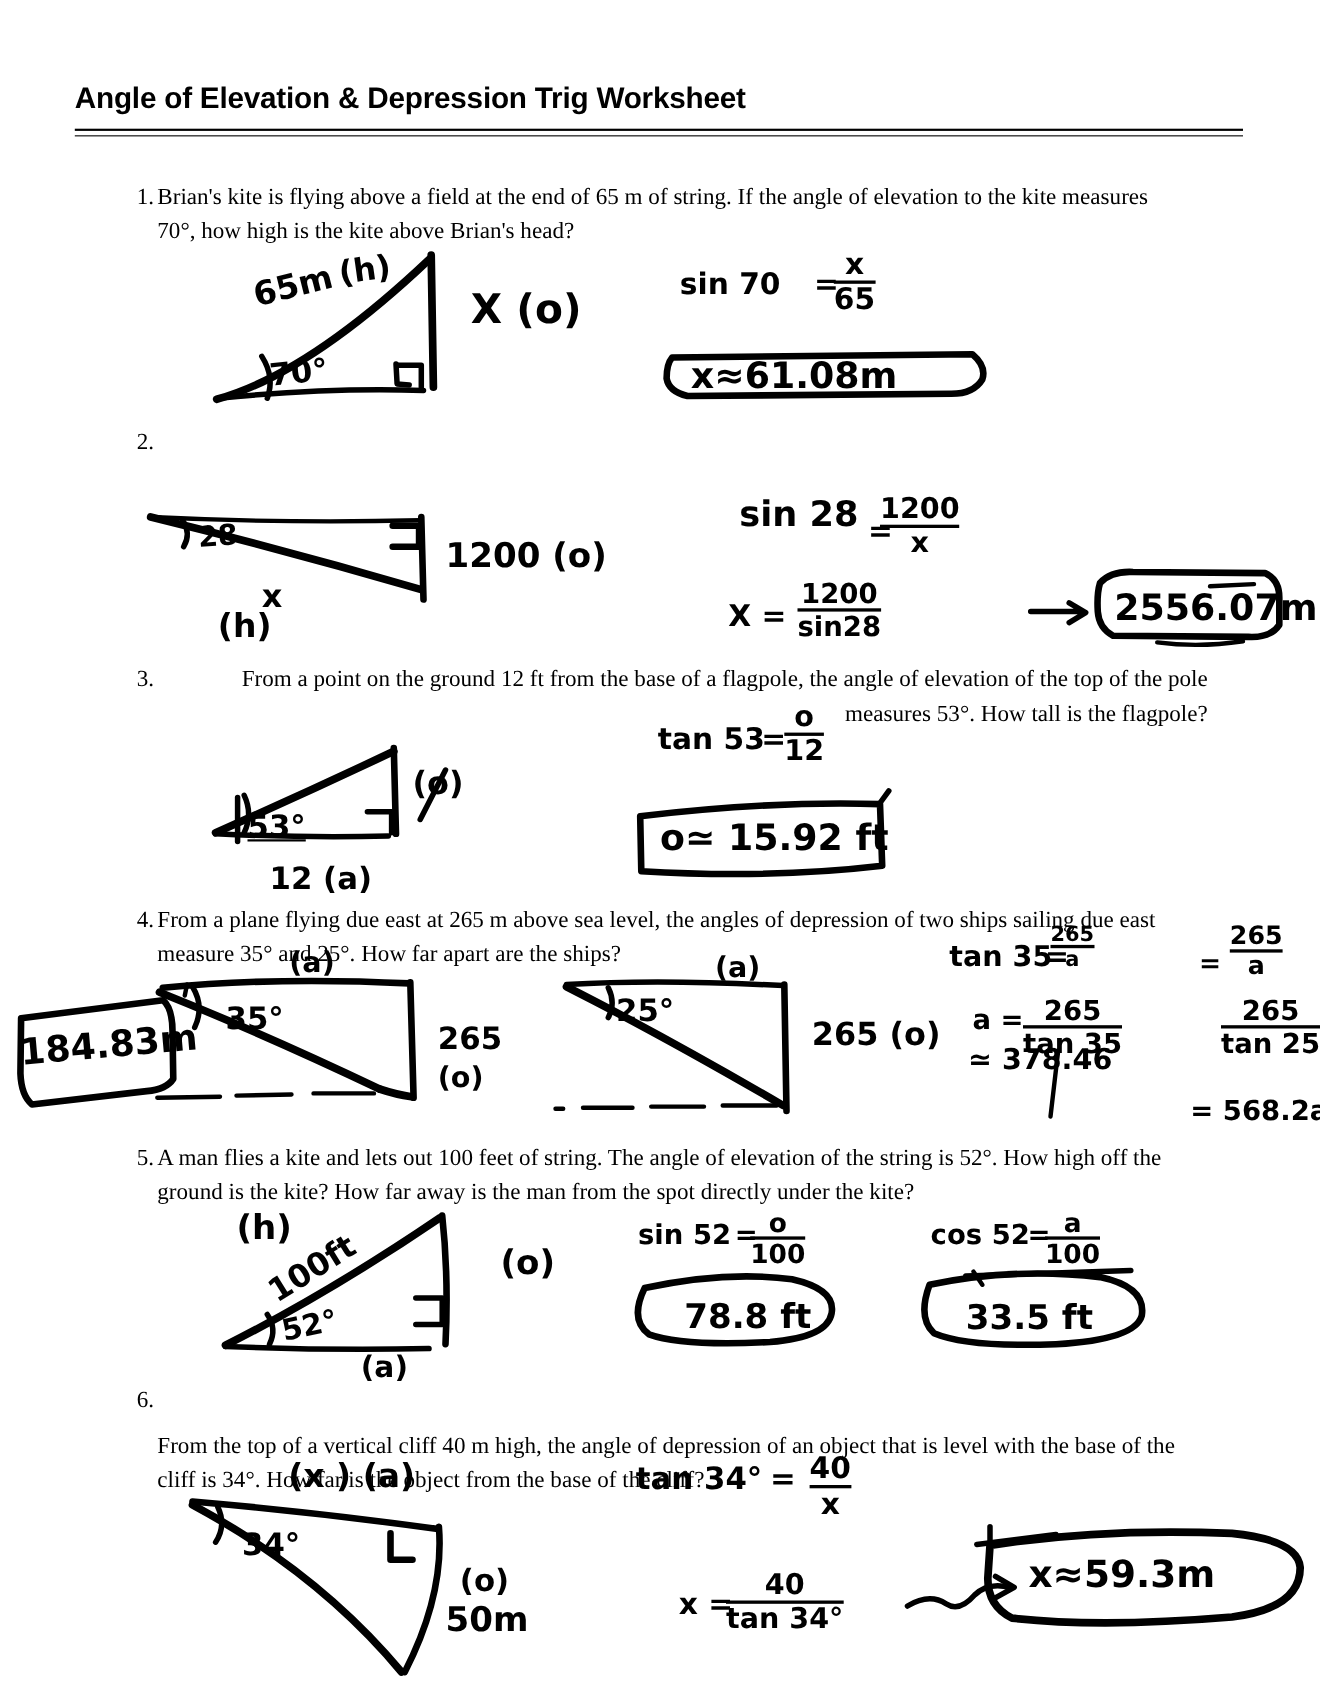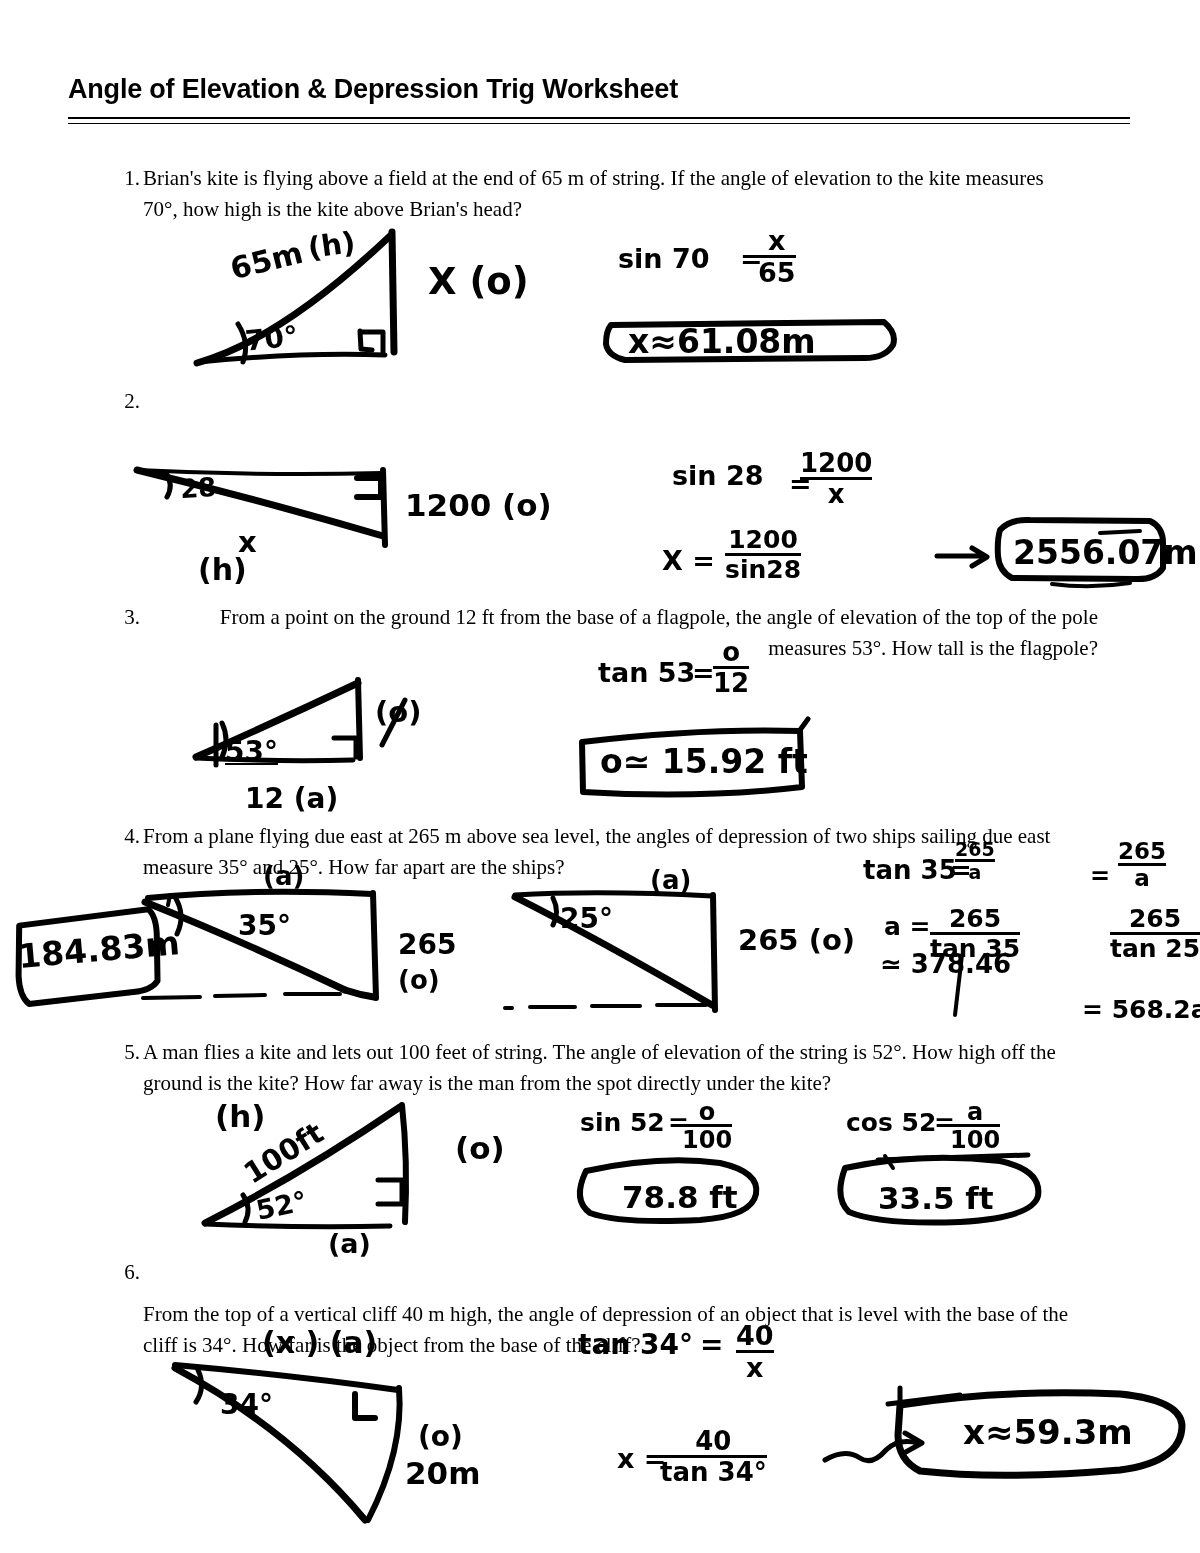--- a/index.html
+++ b/index.html
@@ -143,21 +143,21 @@
   <div class="hw frac" style="left:758px;top:227px;font-size:27px;">
     <span class="num">x</span>
     <span class="den">65</span>
   </div>
   <div class="hw" style="left:628px;top:322px;font-size:33px;">x≈61.08m</div>
 
   <div class="hw" style="left:180px;top:473px;font-size:26px;transform:rotate(-4deg);">28</div>
   <div class="hw" style="left:238px;top:525px;font-size:29px;">x</div>
   <div class="hw" style="left:198px;top:552px;font-size:30px;">(h)</div>
   <div class="hw" style="left:405px;top:487px;font-size:31px;">1200 (o)</div>
-  <div class="hw" style="left:672px;top:460px;font-size:27px;">sin 28</div>
+  <div class="hw" style="left:672px;top:448px;font-size:32px;">sin 28</div>
   <div class="hw" style="left:789px;top:468px;font-size:27px;">=</div>
   <div class="hw frac" style="left:800px;top:450px;font-size:26px;">
     <span class="num">1200</span>
     <span class="den">x</span>
   </div>
   <div class="hw" style="left:662px;top:545px;font-size:27px;">X =</div>
   <div class="hw frac" style="left:725px;top:527px;font-size:25px;">
     <span class="num">1200</span>
     <span class="den">sin28</span>
   </div>
@@ -168,21 +168,21 @@
   <div class="hw" style="left:375px;top:695px;font-size:29px;">(o)</div>
   <div class="hw" style="left:598px;top:657px;font-size:27px;">tan 53</div>
   <div class="hw" style="left:692px;top:657px;font-size:27px;">=</div>
   <div class="hw frac" style="left:713px;top:639px;font-size:26px;">
     <span class="num">o</span>
     <span class="den">12</span>
   </div>
   <div class="hw" style="left:600px;top:742px;font-size:33px;">o≃ 15.92 ft</div>
 
   <div class="hw" style="left:263px;top:861px;font-size:26px;">(a)</div>
-  <div class="hw" style="left:205px;top:909px;font-size:28px;margin-left:33px;">35°</div>
+  <div class="hw" style="left:205px;top:909px;font-size:28px;">35°</div>
   <div class="hw" style="left:398px;top:928px;font-size:28px;">265</div>
   <div class="hw" style="left:398px;top:965px;font-size:26px;">(o)</div>
   <div class="hw" style="left:650px;top:865px;font-size:26px;">(a)</div>
   <div class="hw" style="left:560px;top:902px;font-size:28px;">25°</div>
   <div class="hw" style="left:738px;top:923px;font-size:29px;text-align:center;">265 (o)</div>
 
   <div class="hw" style="left:863px;top:855px;font-size:26px;">tan 35</div>
   <div class="hw" style="left:950px;top:855px;font-size:26px;">=</div>
   <div class="hw frac" style="left:955px;top:840px;font-size:19px;">
     <span class="num">265</span>
@@ -224,28 +224,28 @@
   <div class="hw" style="left:934px;top:1108px;font-size:25px;">=</div>
   <div class="hw frac" style="left:950px;top:1100px;font-size:24px;">
     <span class="num">a</span>
     <span class="den">100</span>
   </div>
   <div class="hw" style="left:878px;top:1180px;font-size:31px;">33.5 ft</div>
 
   <div class="hw" style="left:262px;top:1325px;font-size:30px;">(x ) (a)</div>
   <div class="hw" style="left:220px;top:1388px;font-size:28px;">34°</div>
   <div class="hw" style="left:418px;top:1420px;font-size:28px;">(o)</div>
-  <div class="hw" style="left:405px;top:1455px;font-size:31px;">20m</div>
+  <div class="hw" style="left:405px;top:1455px;font-size:31px;">50m</div>
 
   <div class="hw" style="left:578px;top:1328px;font-size:28px;">tan 34°</div>
   <div class="hw" style="left:700px;top:1328px;font-size:28px;">=</div>
   <div class="hw frac" style="left:736px;top:1322px;font-size:27px;">
     <span class="num">40</span>
     <span class="den">x</span>
   </div>
   <div class="hw" style="left:617px;top:1443px;font-size:27px;">x =</div>
   <div class="hw frac" style="left:660px;top:1428px;font-size:26px;">
     <span class="num">40</span>
     <span class="den">tan 34°</span>
   </div>
-  <div class="hw" style="left:963px;top:1412px;font-size:34px;">x≈59.3m</div>
+  <div class="hw" style="left:935px;top:1412px;font-size:34px;">x≈59.3m</div>
 
 </div>
 
 </body></html>

